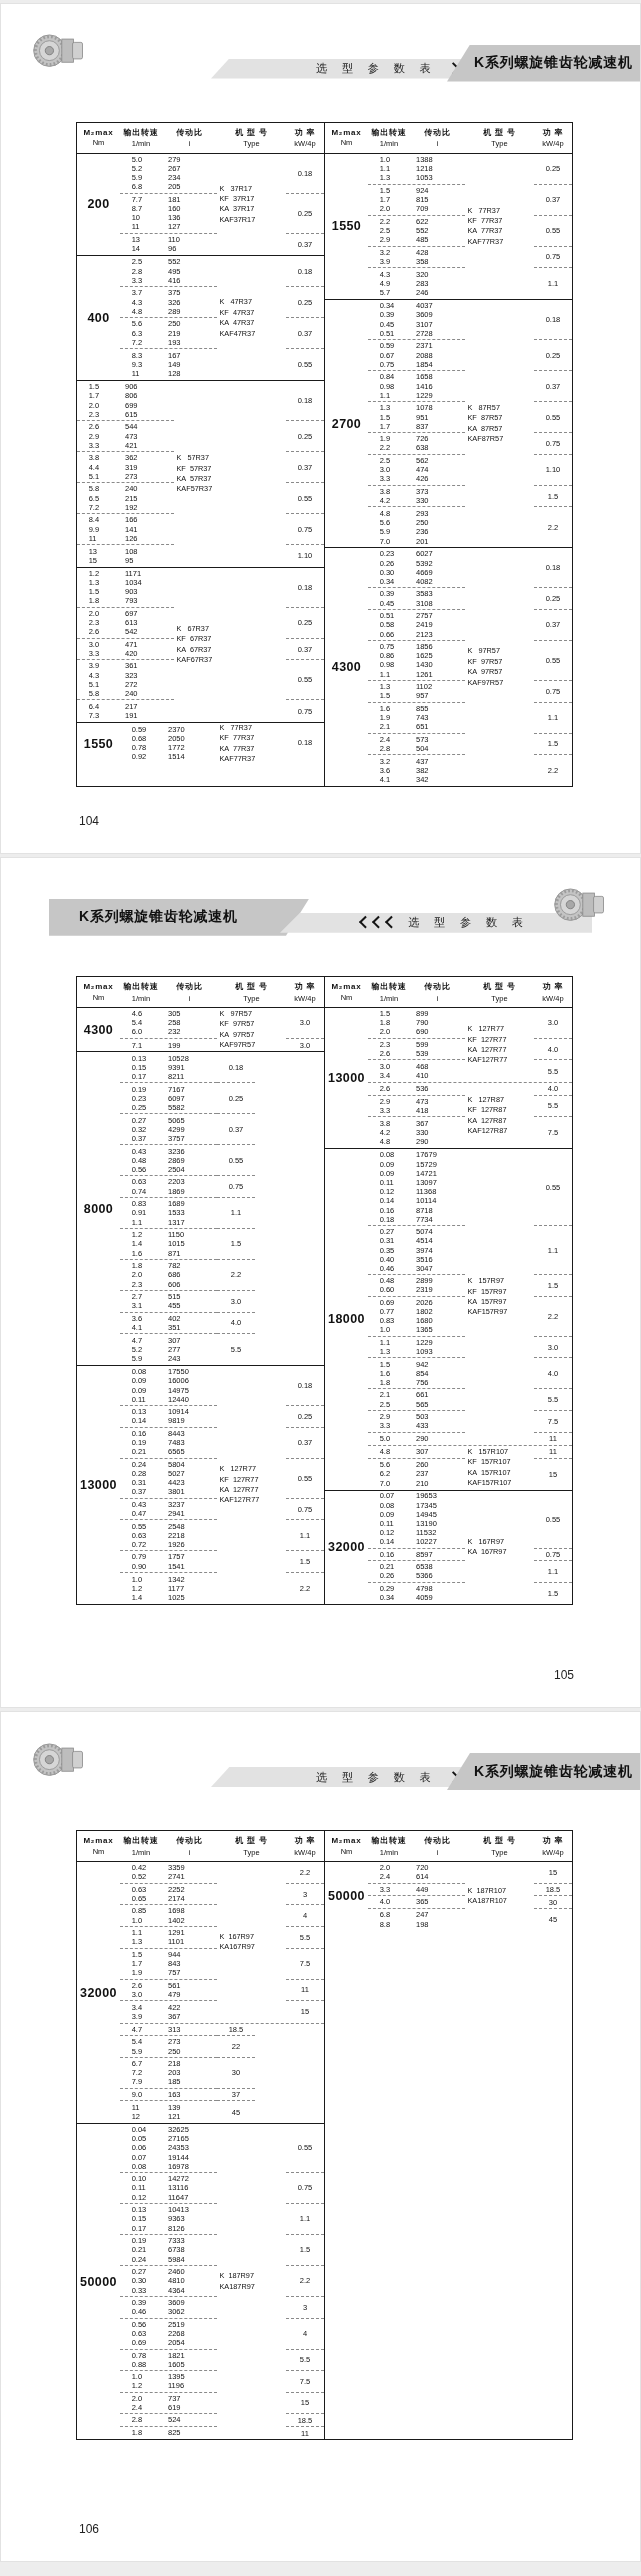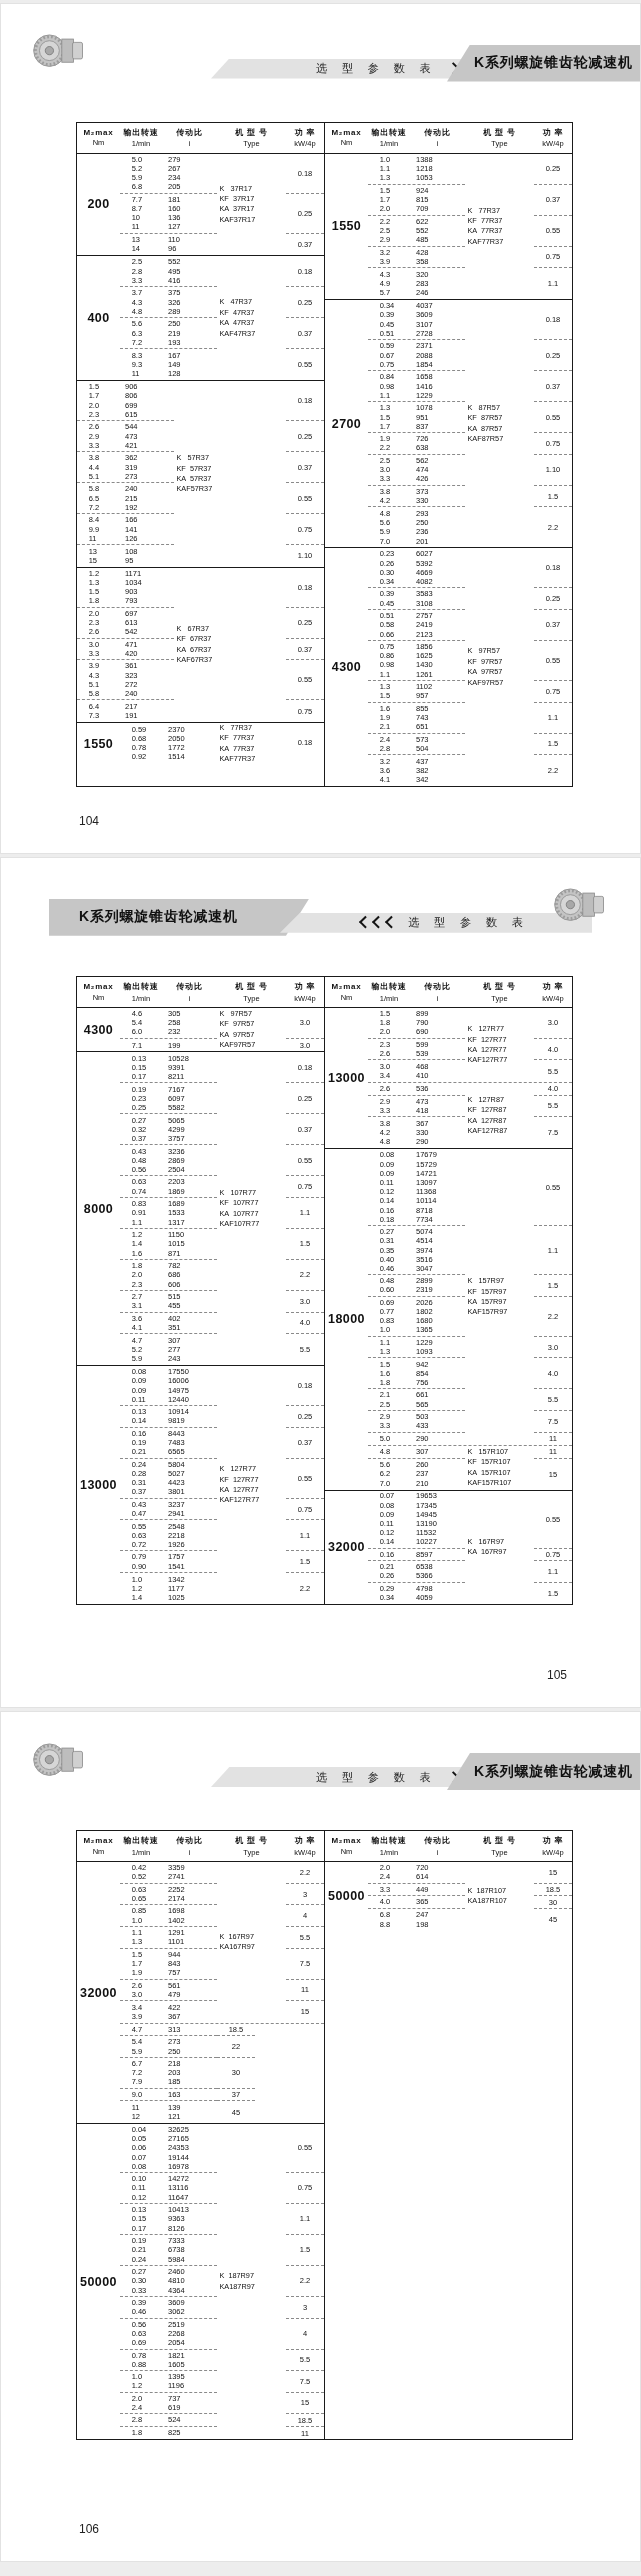--- a/index.html
+++ b/index.html
@@ -50,21 +50,21 @@
   .ratio{flex:1;padding-left:10px;white-space:nowrap;}
   .types{flex:1;display:flex;flex-direction:column;justify-content:center;font-size:7.3px;line-height:10.4px;
          white-space:pre;padding-left:2.5px;min-width:0;}
   .powers{width:38px;display:flex;flex-direction:column;}
   .pwr{display:flex;align-items:center;justify-content:center;font-size:7.5px;box-sizing:border-box;
        border-bottom:0.8px dashed #8a8a8a;}
   .powers .pwr:last-child{border-bottom:none;}
 
   .pg-num{position:absolute;bottom:25px;font-size:12px;color:#222;}
   .num-left{left:78px;}
-  .num-right{right:73px;}
+  .num-right{right:66px;}
 </style>
 </head>
 <body>
 
 <div class="page">
   <div class="pg-header">
     <span class="gear gear-left">
       <svg width="55" height="48" viewBox="0 0 66 58">
         <circle cx="22" cy="31" r="19" fill="#c4c4c4" stroke="#8a8a8a"></circle>
         <circle cx="22" cy="31" r="17" fill="none" stroke="#9d9d9d" stroke-width="4" stroke-dasharray="2.2,2.6"></circle>
@@ -1056,21 +1056,20 @@
                   <div class="row">
                     <div class="spd">5.2</div>
                     <div class="ratio">277</div>
                   </div>
                   <div class="row">
                     <div class="spd">5.9</div>
                     <div class="ratio">243</div>
                   </div>
                 </div>
               </div>
-              <div class="types"><div class="tline">K   107R77</div><div class="tline">KF  107R77</div><div class="tline">KA  107R77</div><div class="tline">KAF107R77</div></div>
               <div class="powers">
                 <div class="pwr" style="height: 31px;">0.18</div>
                 <div class="pwr" style="height: 31px;">0.25</div>
                 <div class="pwr" style="height: 31px;">0.37</div>
                 <div class="pwr" style="height: 31px;">0.55</div>
                 <div class="pwr" style="height: 21.6px;">0.75</div>
                 <div class="pwr" style="height: 31px;">1.1</div>
                 <div class="pwr" style="height: 31px;">1.5</div>
                 <div class="pwr" style="height: 31px;">2.2</div>
                 <div class="pwr" style="height: 21.6px;">3.0</div>

